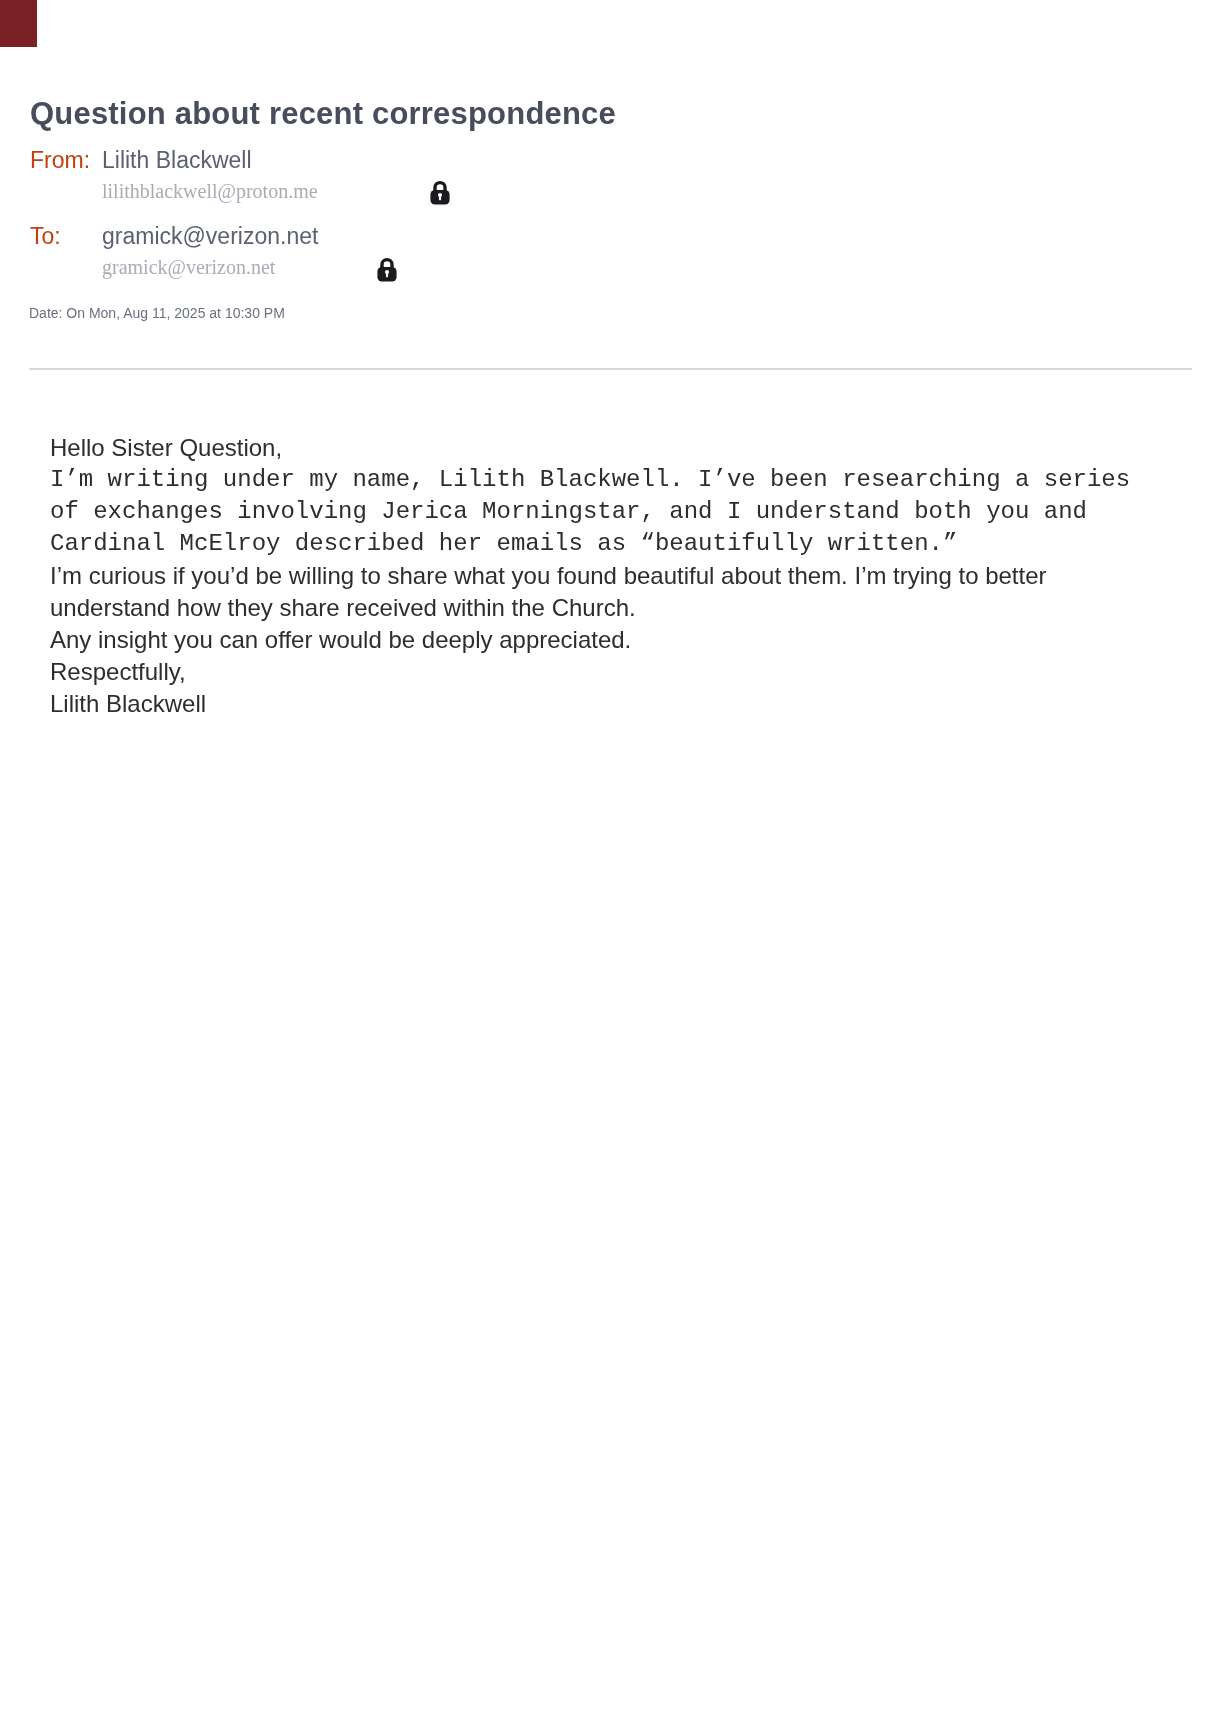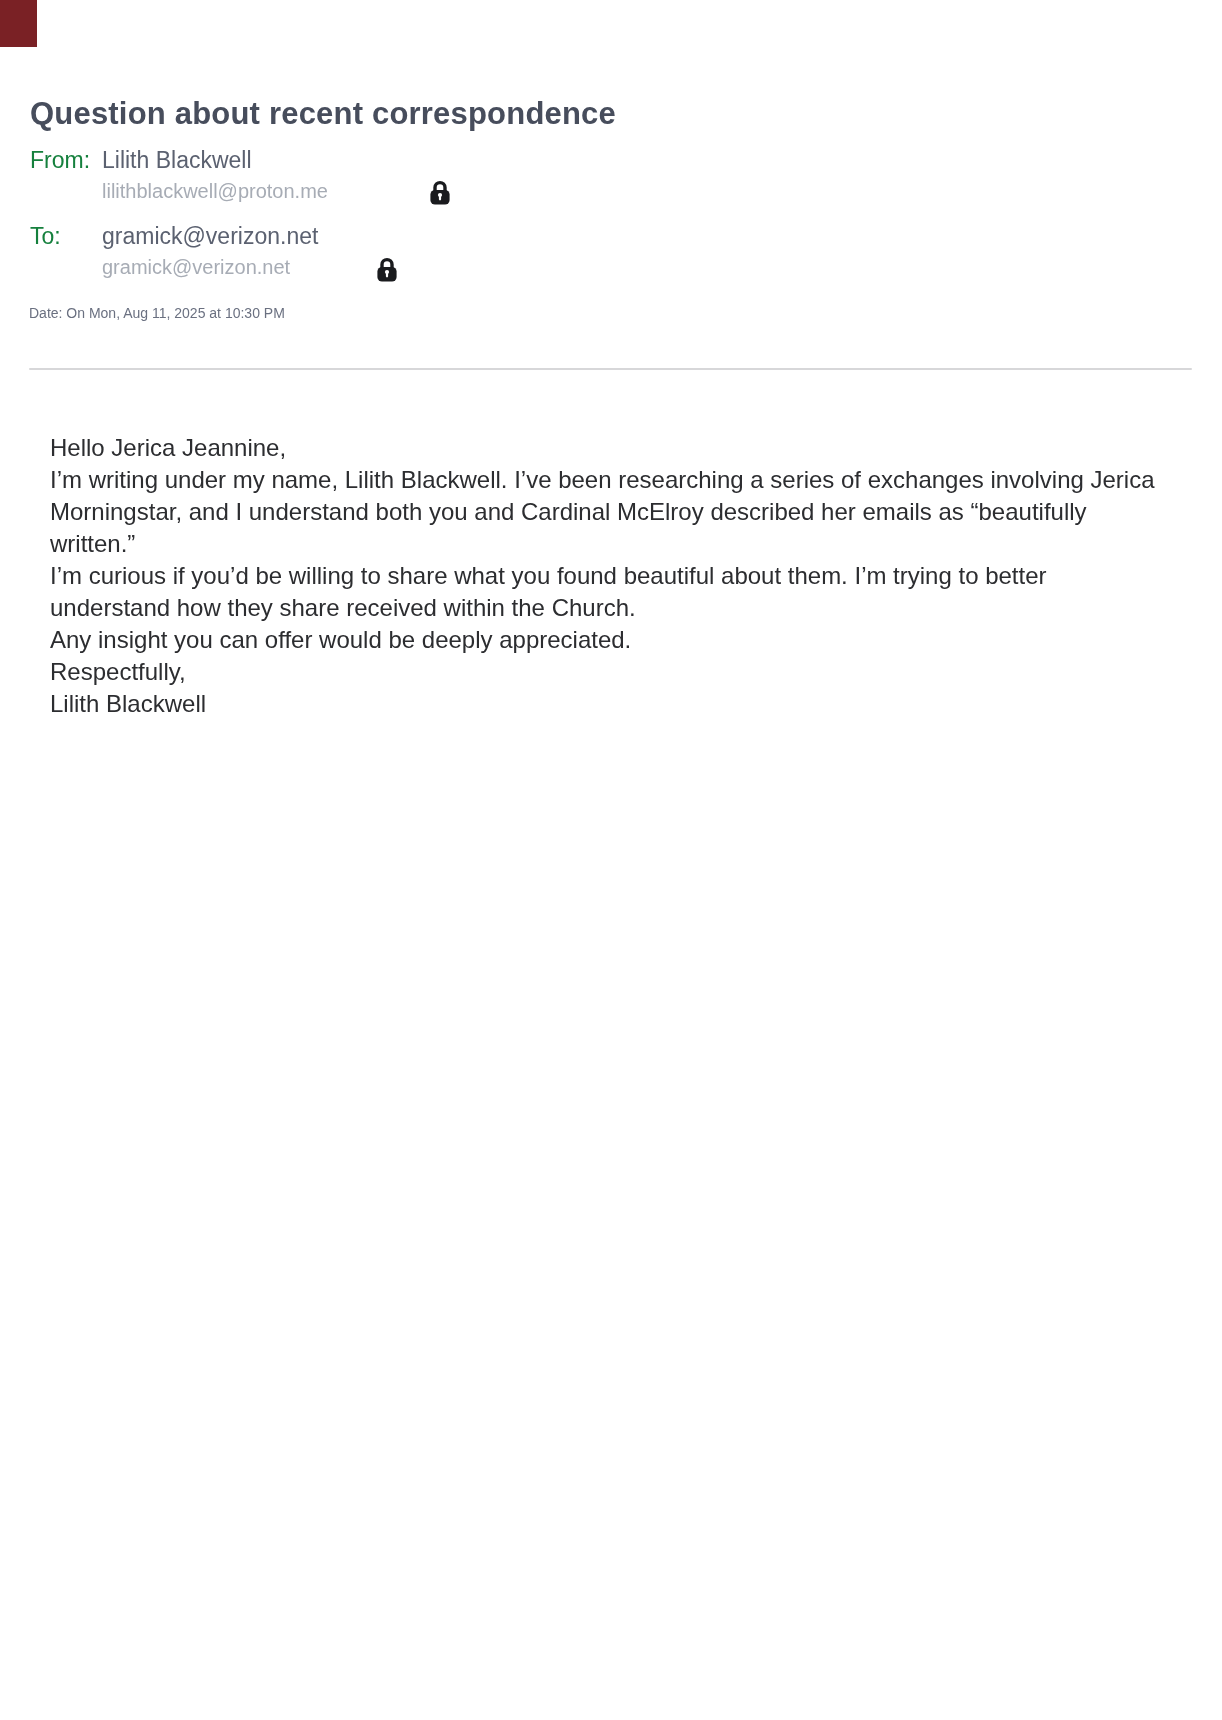--- a/index.html
+++ b/index.html
@@ -25,38 +25,39 @@
     font-weight: 600;
     color: #474d5c;
     letter-spacing: 0.2px;
     white-space: nowrap;
   }
   .hdr-label {
     position: absolute;
     left: 30px;
     font-size: 23px;
     line-height: 28px;
-    color: #15803d;
+    color: #c2410c;
     white-space: nowrap;
   }
   .hdr-value {
     position: absolute;
     left: 102px;
     font-size: 23px;
     line-height: 28px;
     color: #5b6170;
     white-space: nowrap;
   }
   .hdr-address {
     position: absolute;
     left: 102px;
     font-size: 20px;
     line-height: 25px;
     color: #a7acb5;
     white-space: nowrap;
+    font-family: Liberation Serif, serif;
   }
   .row-from-label, .row-from-name { top: 146px; }
   .row-from-address { top: 179px; }
   .row-to-label, .row-to-name { top: 222px; }
   .row-to-address { top: 255px; }
   .date-line {
     position: absolute;
     left: 29px; top: 299px;
     font-size: 14px;
     line-height: 28px;
@@ -79,21 +80,21 @@
   .body-area {
     position: absolute;
     left: 50px; top: 432px;
     width: 1120px;
     font-size: 24px;
     line-height: 32px;
     color: #2c2d30;
   }
   .body-area p { margin: 0; }
   .greeting      { margin-bottom: 79px; }
-  .para-1        { margin-bottom: 20px; }
+  .para-1        { margin-bottom: 20px; font-family: Liberation Mono, monospace; }
   .para-2        { margin-bottom: 24px; }
   .para-3        { margin-bottom: 75px; }
   .closing       { margin-bottom: 26px; }
 </style>
 </head>
 <body>
 
 <div class="page">
 
   <div class="corner-mark"></div>
@@ -122,21 +123,21 @@
       <circle cx="12" cy="16" r="2.1" fill="#ffffff"></circle>
       <rect x="10.9" y="16.8" width="2.2" height="4.6" rx="1.1" fill="#ffffff"></rect>
     </svg>
   </span>
 
   <div class="date-line"><span>Date:</span> <span>On Mon, Aug 11, 2025 at 10:30 PM</span></div>
 
   <div class="divider"></div>
 
   <div class="body-area">
-    <p class="greeting">Hello Jerica Jeannine,</p>
+    <p class="greeting">Hello Sister Question,</p>
     <p class="para-1">I’m writing under my name, Lilith Blackwell. I’ve been researching a series of exchanges involving Jerica Morningstar, and I understand both you and Cardinal McElroy described her emails as “beautifully written.”</p>
     <p class="para-2">I’m curious if you’d be willing to share what you found beautiful about them. I’m trying to better understand how they share received within the Church.</p>
     <p class="para-3">Any insight you can offer would be deeply appreciated.</p>
     <p class="closing">Respectfully,</p>
     <p class="signature">Lilith Blackwell</p>
   </div>
 
 </div>
 
 </body></html>

